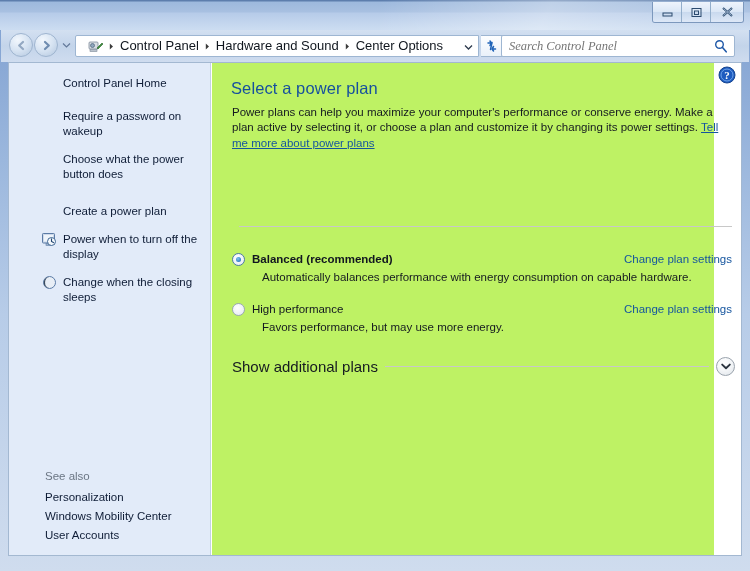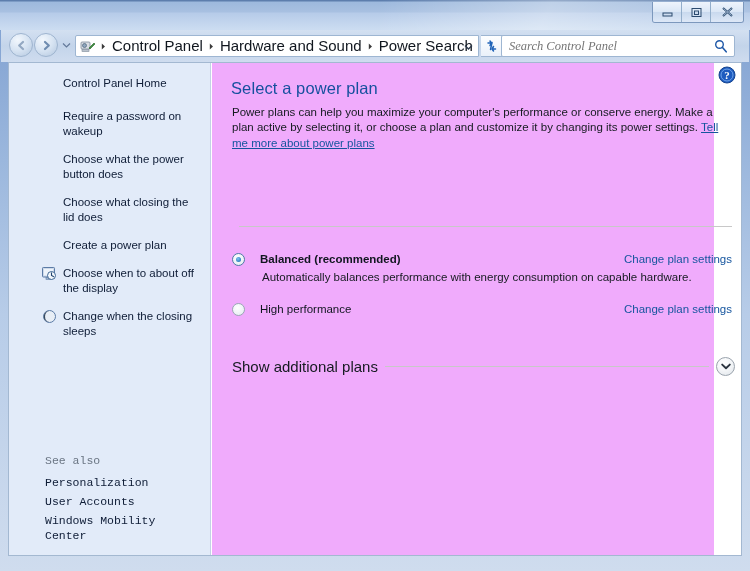--- a/index.html
+++ b/index.html
@@ -102,22 +102,22 @@
   #breadcrumb {
     position: absolute;
     left: 74px; top: 5px;
     width: 404px; height: 22px;
     box-sizing: border-box;
     background: #ffffff;
     border: 1px solid #9eb6d2;
     border-radius: 2px 0 0 2px;
     display: flex;
     align-items: center;
-    padding-left: 3px;
-    font-size: 15px;
+    padding-left: 11px;
+    font-size: 13px;
     color: #10161e;
   }
   #cp-icon {
     width: 18px; height: 16px;
     display: flex; align-items: center; justify-content: center;
     margin-right: 1px;
   }
   .crumb {
     padding: 0 3px;
     white-space: nowrap;
@@ -220,34 +220,33 @@
     left: 14px; top: 1px;
     width: 16px; height: 16px;
     display: flex; align-items: center; justify-content: center;
   }
 
   #see-also {
     position: absolute;
     left: 0; bottom: 10px;
     width: 202px;
     font-size: 11.5px;
-    font-family: Liberation Mono, monospace;
   }
   #see-also-title {
     color: #6b7684;
     padding: 2px 8px 4px 36px;
     line-height: 16px;
   }
 
   
   #main {
     position: absolute;
     left: 203px; top: 0;
     width: 502px; height: 492px;
-    background: #f0abfc;
+    background: #bef264;
     box-sizing: border-box;
   }
   #page-title {
     position: absolute;
     left: 19px; top: 16px;
     font-size: 16.5px;
     color: #16509e;
     letter-spacing: 0.1px;
   }
   #intro {
@@ -290,21 +289,20 @@
   #plan-0 { top: 189px; }
   #plan-1 { top: 239px; }
   .plan-row {
     display: flex;
     align-items: flex-start;
     justify-content: space-between;
   }
   .plan-left {
     display: flex;
     align-items: center;
-    gap: 8px;
   }
   .radio {
     width: 13px; height: 13px;
     border-radius: 50%;
     box-sizing: border-box;
     margin-right: 7px;
     flex: none;
     background: radial-gradient(circle at 42% 35%, #ffffff 0%, #f3f6f9 42%, #e2e9f0 100%);
     border: 1px solid #9aa8b5;
     position: relative;
@@ -435,21 +433,21 @@
         <svg width="5" height="7" viewBox="0 0 5 7">
             <path d="M0.8 0.5 L4 3.5 L0.8 6.5" fill="#3a3a3a"></path>
           </svg>
       </div>
       <span class="crumb">Hardware and Sound</span>
       <div class="crumbsep">
         <svg width="5" height="7" viewBox="0 0 5 7">
             <path d="M0.8 0.5 L4 3.5 L0.8 6.5" fill="#3a3a3a"></path>
           </svg>
       </div>
-      <span class="crumb">Power Search</span>
+      <span class="crumb">Center Options</span>
       <div id="crumb-drop">
         <svg width="9" height="6" viewBox="0 0 9 6">
           <path d="M1 1.5 L4.5 5 L8 1.5" stroke="#2d3a4c" stroke-width="1.3" fill="none"></path>
         </svg>
       </div>
     </div>
 
     <div id="refresh-btn">
       <svg width="14" height="14" viewBox="0 0 14 14">
         <path d="M3 4 L6.5 4 M6.5 4 L5 2 M6.5 4 L5 6.5" stroke="#1f63b8" stroke-width="1.5" fill="none" stroke-linecap="round"></path>
@@ -488,65 +486,62 @@
         <div class="side-link">
           <span>Require a password on wakeup</span>
         </div>
         <div class="side-gap"></div>
 
         <div class="side-link">
           <span>Choose what the power button does</span>
         </div>
         <div class="side-gap"></div>
 
-        <div class="side-link">
-          <span>Choose what closing the lid does</span>
-        </div>
         <div class="side-gap"></div>
 
         <div class="side-link">
           <span>Create a power plan</span>
         </div>
         <div class="side-gap"></div>
 
         <div class="side-link">
           <span class="side-icon">
             <svg width="16" height="15" viewBox="0 0 16 15">
               <rect x="1.5" y="1.5" width="12" height="9.5" rx="0.8" fill="#cdd9ea" stroke="#5b7ba6" stroke-width="1"></rect>
               <rect x="3" y="3" width="9" height="6.5" fill="#eef4fb"></rect>
               <rect x="5" y="11.5" width="5" height="1.8" fill="#9fb4cd" stroke="#5b7ba6" stroke-width="0.6"></rect>
               <circle cx="10.5" cy="9.5" r="4" fill="#f4f8fc" stroke="#3f6794" stroke-width="1"></circle>
               <path d="M10.5 6.8 L10.5 9.5 L12.4 10.6" stroke="#21456f" stroke-width="1.1" fill="none" stroke-linecap="round"></path>
             </svg>
           </span>
-          <span>Choose when to about off the display</span>
+          <span>Power when to turn off the display</span>
         </div>
         <div class="side-gap"></div>
 
         <div class="side-link">
           <span class="side-icon">
             <svg width="15" height="15" viewBox="0 0 15 15">
               <circle cx="7.5" cy="7.5" r="6" fill="#e8eef6" stroke="#5b7ba6" stroke-width="1"></circle>
               <path d="M7.5 1.7 A6 6 0 0 0 7.5 13.3 A4.4 4.4 0 0 1 7.5 1.7 Z" fill="#394a5e"></path>
             </svg>
           </span>
           <span>Change when the closing sleeps</span>
         </div>
       </div>
 
       <div id="see-also">
         <div id="see-also-title">See also</div>
         <div class="side-link">
           <span>Personalization</span>
         </div>
         <div class="side-link">
+          <span>Windows Mobility Center</span>
+        </div>
+        <div class="side-link">
           <span>User Accounts</span>
-        </div>
-        <div class="side-link">
-          <span>Windows Mobility Center</span>
         </div>
       </div>
     </div>
 
     <div id="main">
 
       <div id="page-title">Select a power plan</div>
 
       <div id="intro"><span>Power plans can help you maximize your computer's performance or conserve energy. Make a plan active by selecting it, or choose a plan and customize it by changing its power settings. </span><span class="inline-link">Tell me more about power plans</span></div>
 
@@ -566,20 +561,21 @@
       </div>
 
       <div class="plan" id="plan-1">
         <div class="plan-row">
           <div class="plan-left">
             <span class="radio"></span>
             <span class="plan-name">High performance</span>
           </div>
           <span class="plan-link">Change plan settings</span>
         </div>
+        <div class="plan-desc">Favors performance, but may use more energy.</div>
       </div>
 
       <div id="show-more">
         <span>Show additional plans</span>
         <span class="rule"></span>
         <span id="chevron-btn">
           <svg width="10" height="7" viewBox="0 0 10 7">
             <path d="M1.2 1.6 L5 5.2 L8.8 1.6" stroke="#2c3540" stroke-width="1.9" fill="none" stroke-linecap="round" stroke-linejoin="round"></path>
           </svg>
         </span>

